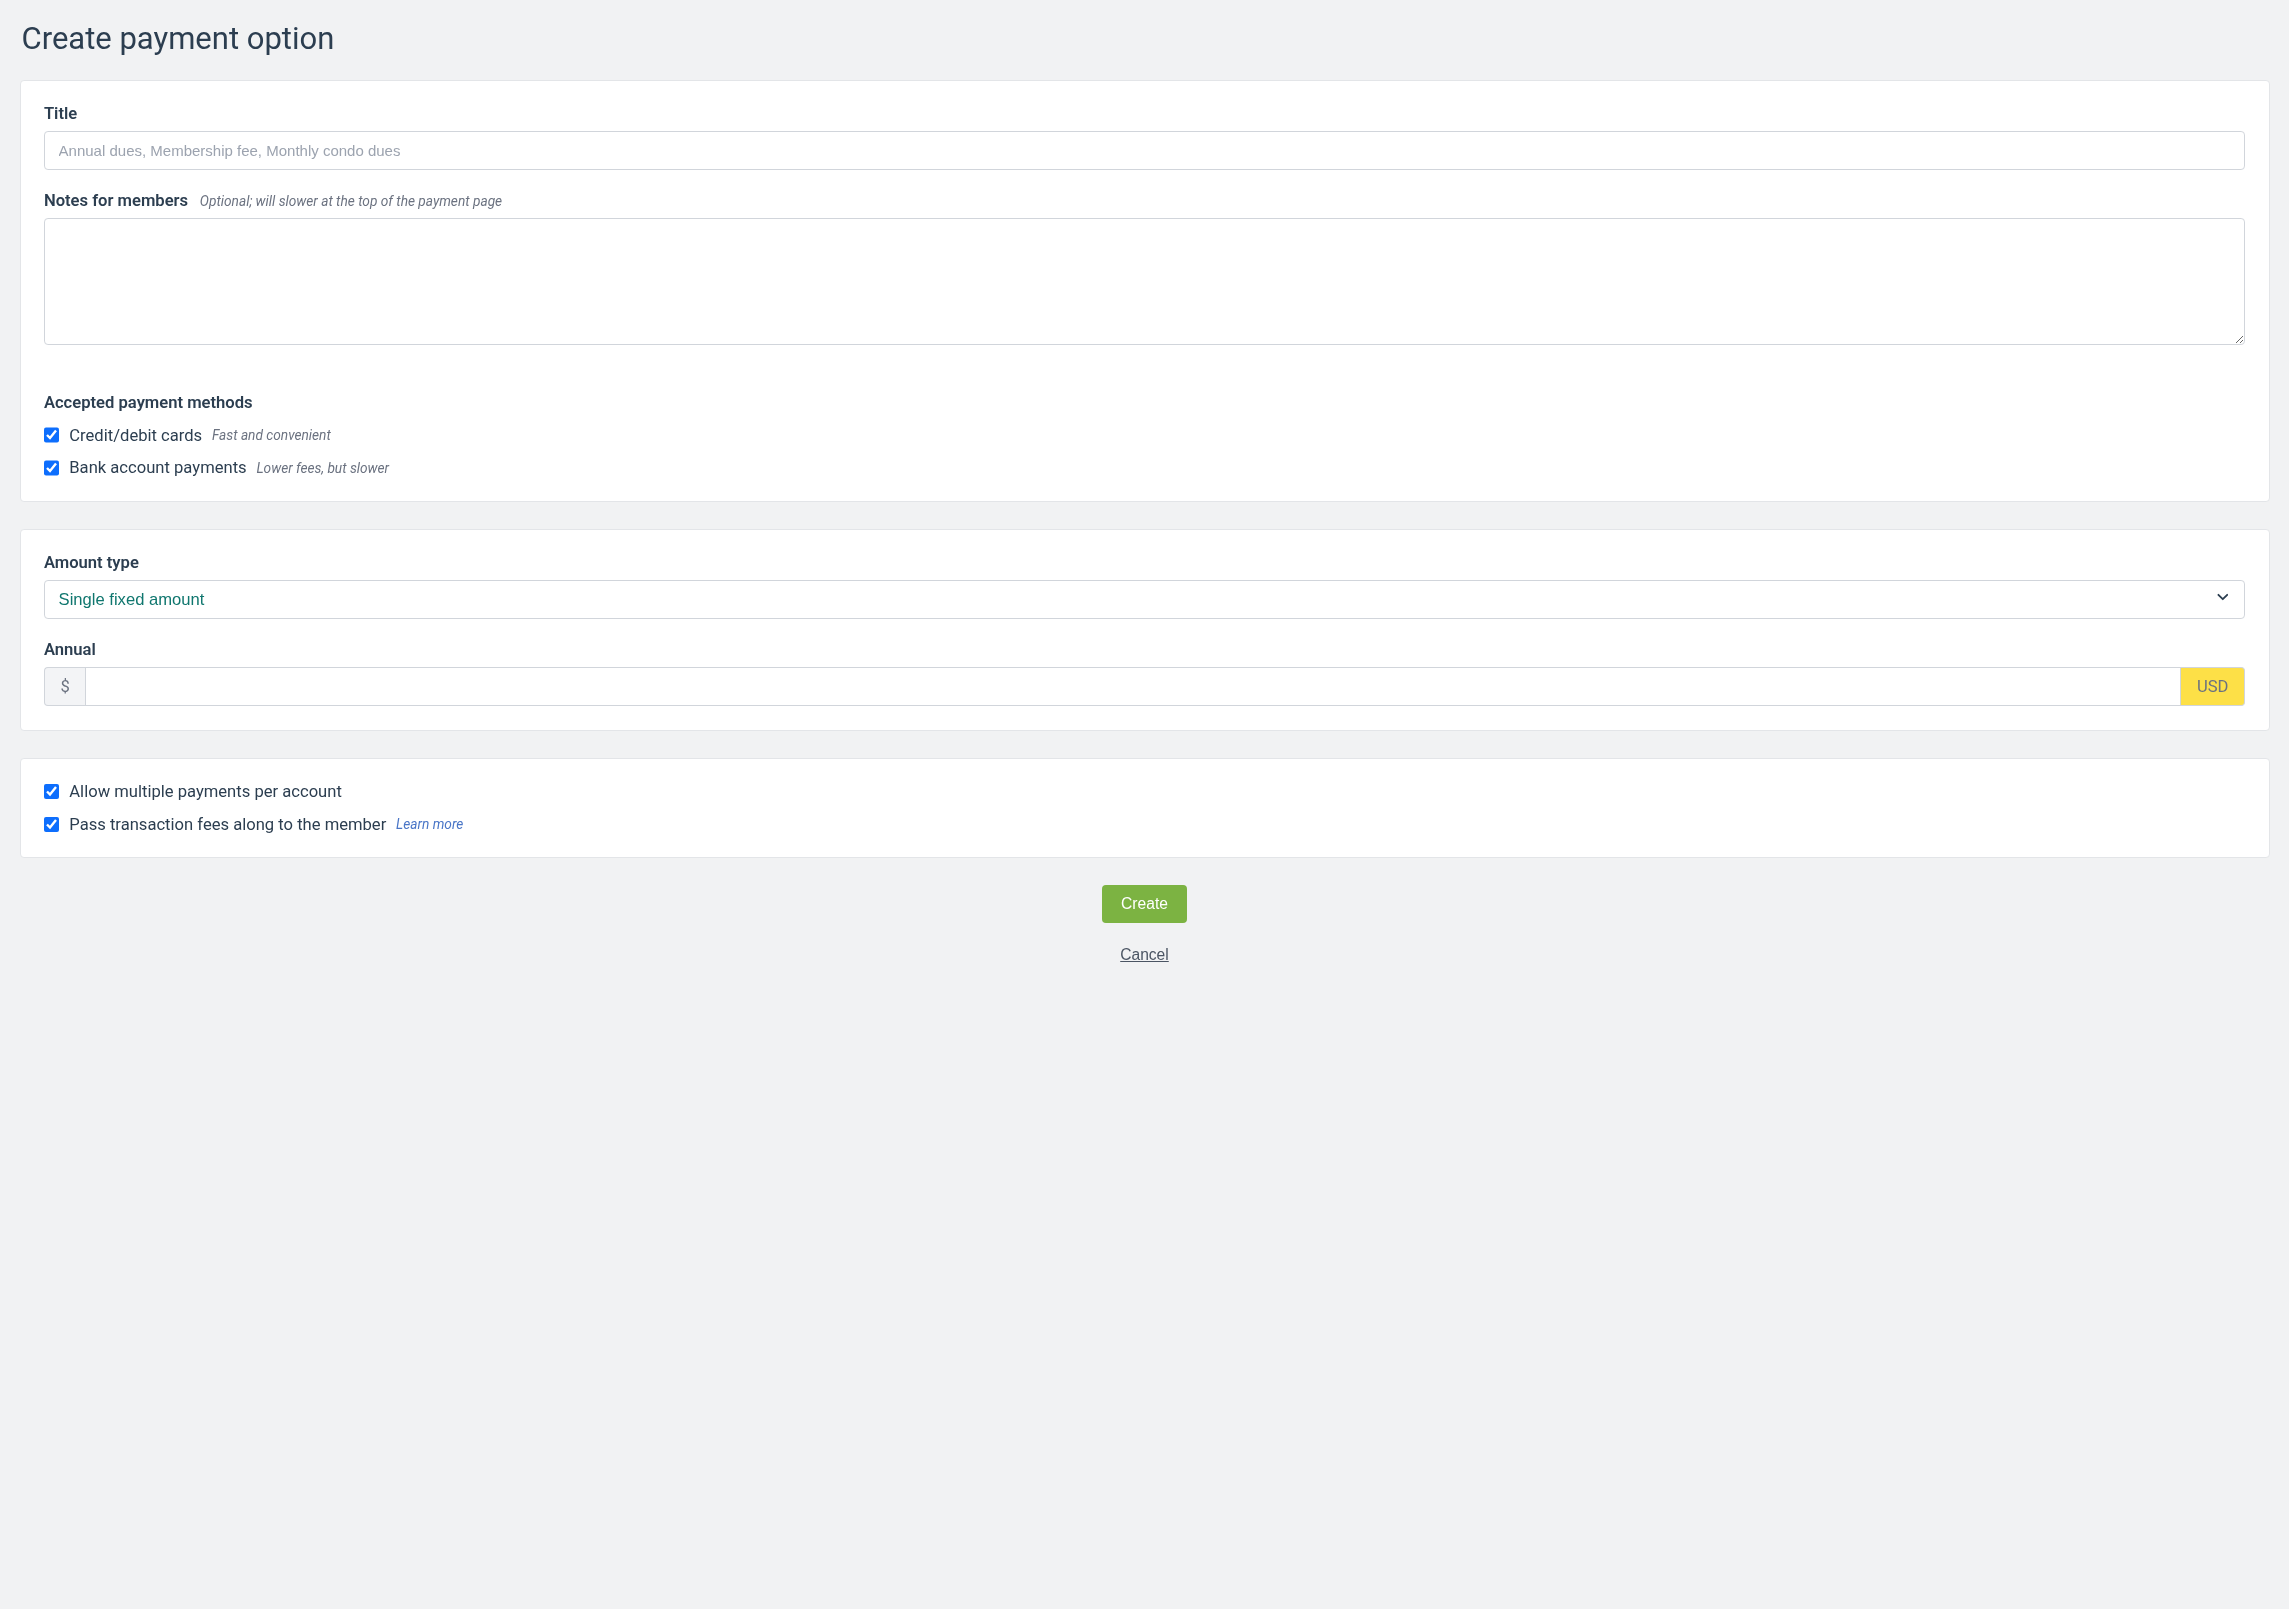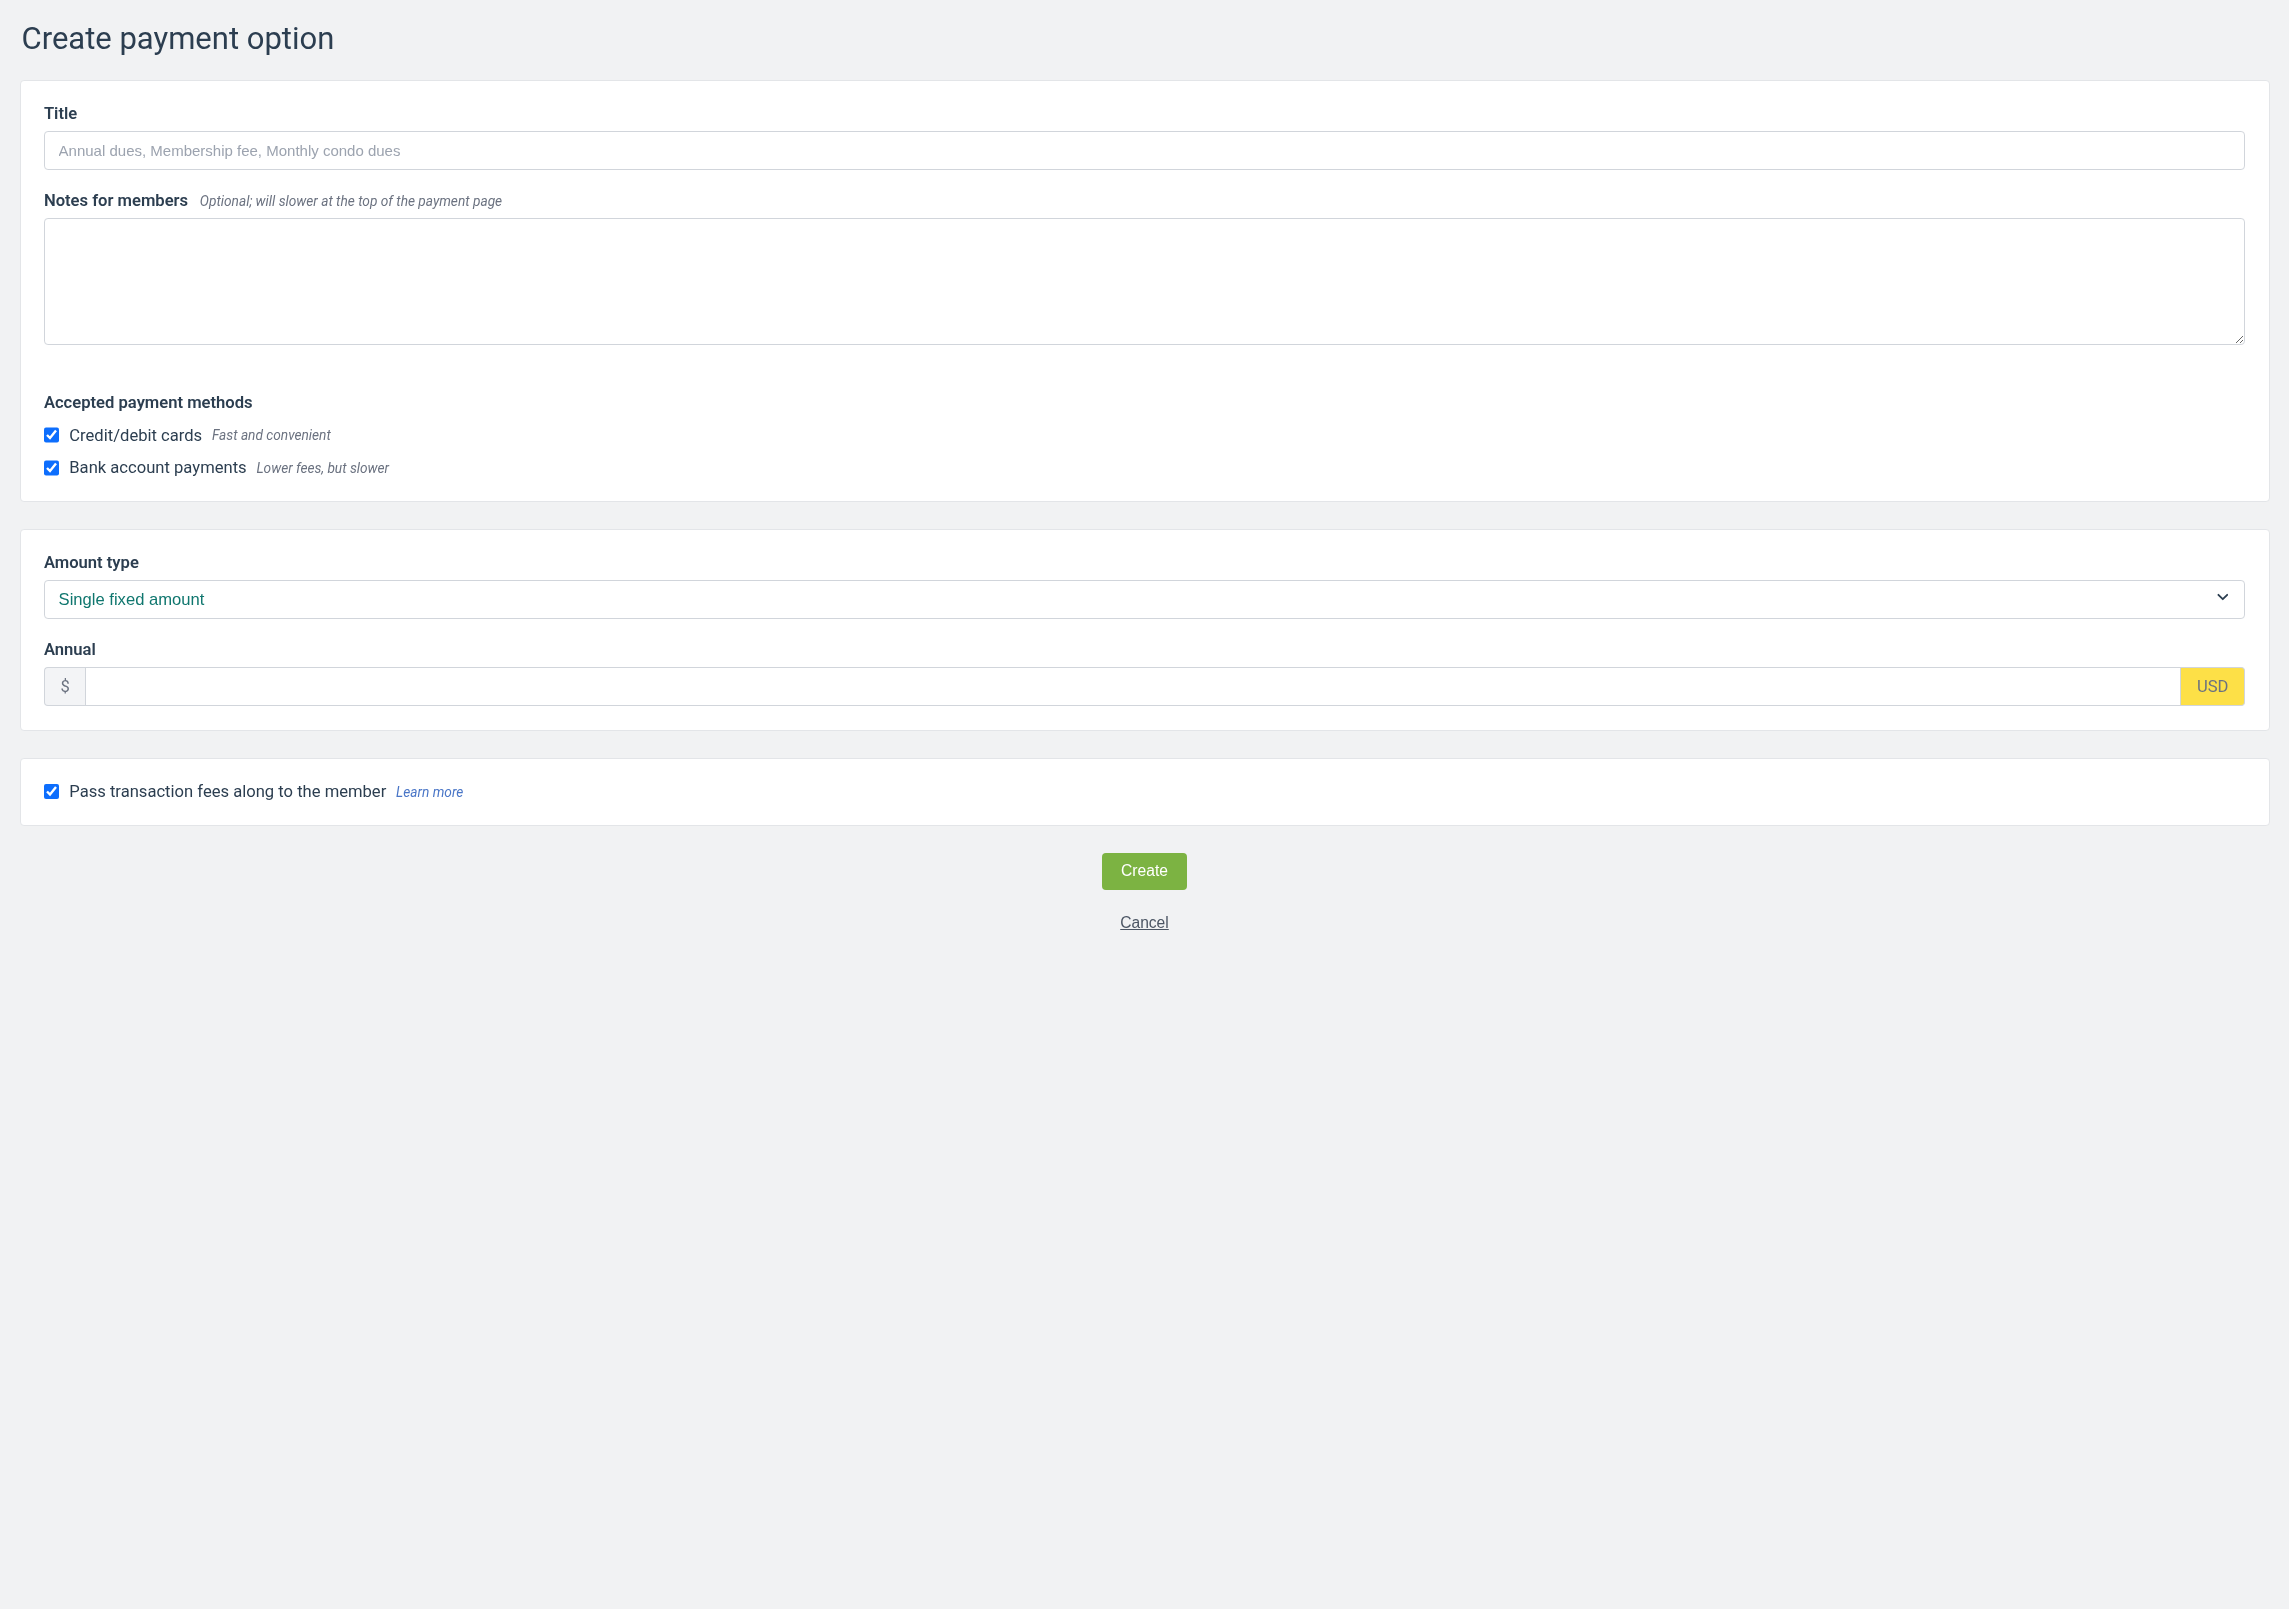--- a/index.html
+++ b/index.html
@@ -251,20 +251,24 @@
       <span class="amount-prefix">$</span>
       <input type="text" class="amount-input" value="" style="">
       <span class="amount-suffix">USD</span>
     </div>
   </div>
 </div>
 
 <div class="card">
   <div class="checkbox-row">
     <input type="checkbox" checked="" style="">
+    <span class="checkbox-label">Allow multiple payments per account</span>
+  </div>
+  <div class="checkbox-row">
+    <input type="checkbox" checked="" style="">
     <span class="checkbox-label">Pass transaction fees along to the member</span>
     <a class="learn-more-link">Learn more</a>
   </div>
 </div>
 
 <div class="actions">
   <button class="btn-create">Create</button>
   <button class="btn-cancel">Cancel</button>
 </div>
 

